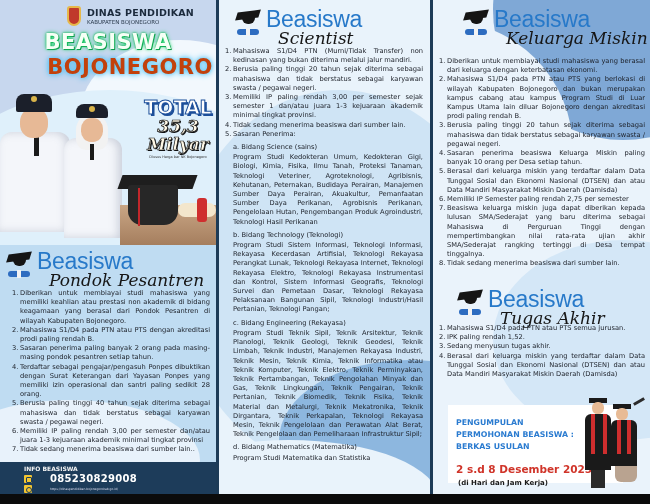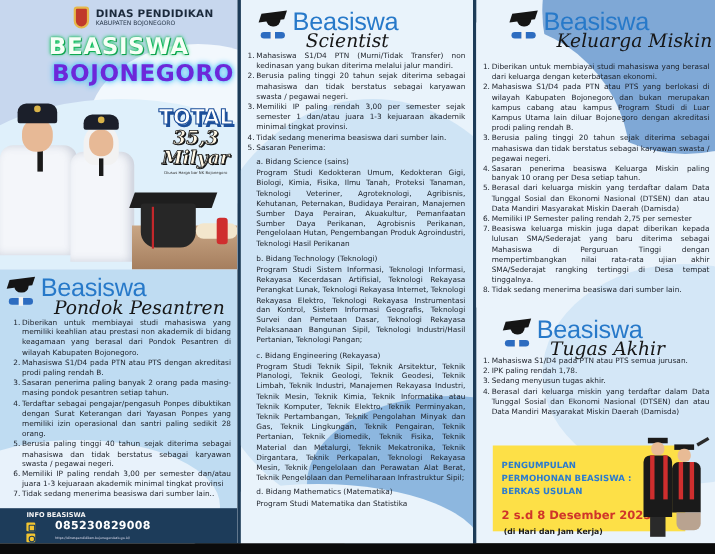--- a/index.html
+++ b/index.html
@@ -18,21 +18,21 @@
   
   .p1-top { position: absolute; left: 0; top: 0; width: 216px; height: 245px; background: #c7d7ee; overflow: hidden; }
   .p1-top .bgwave { position: absolute; left: -60px; top: 90px; width: 340px; height: 200px; background: #dff0fb; border-radius: 50%; }
   .p1-top .bgwave2 { position: absolute; left: 80px; top: 40px; width: 200px; height: 150px; background: #f2f8fd; border-radius: 50%; }
   .logo-row { position: absolute; left: 48px; top: 6px; display: flex; align-items: center; gap: 6px; margin-left: 19px; }
   .logo-shield { width: 14px; height: 20px; background: #c0392b; border-radius: 3px 3px 7px 7px; border: 2px solid #e6b84a; }
   .dinas-title { font-weight: bold; font-size: 9.5px; color: #1b2a3c; letter-spacing: 0.2px; }
   .dinas-sub { font-size: 5.5px; color: #2a3a4c; margin-top: 1px; }
   .big-title1 { position: absolute; left: 0; width: 216px; top: 30px; text-align: center; font-family: "DejaVu Sans", sans-serif; font-weight: bold; font-size: 21px; color: #f6fff6; letter-spacing: 0.5px;
     text-shadow: 0 0 4px #1bd66b, 0 0 2px #0b8f43, 1px 1px 0 #0b8f43; }
-  .big-title2 { position: absolute; left: 0; width: 260px; top: 55px; text-align: center; font-weight: bold; font-size: 21px; color: #6d28d9; letter-spacing: 0.5px;
+  .big-title2 { position: absolute; left: 0; width: 260px; top: 55px; text-align: center; font-weight: bold; font-size: 21px; color: #c2410c; letter-spacing: 0.5px;
     text-shadow: 0 0 3px #6fd2ff, 0 0 6px #1fb1f2; }
 
   .total-box { position: absolute; left: 140px; top: 97px; width: 76px; text-align: center; }
   .total-word { font-weight: bold; font-size: 19px; color: #fff; -webkit-text-stroke: 1px #1d4f9a; text-shadow: 2px 2px 0 #1d4f9a; line-height: 20px; }
   .total-num { font-family: "DejaVu Serif", serif; font-style: italic; font-weight: bold; font-size: 17px; color: #fff8e6; -webkit-text-stroke: 0.7px #111; text-shadow: 1px 1px 0 #111; line-height: 18px; }
   .total-unit { font-family: "DejaVu Serif", serif; font-style: italic; font-weight: bold; font-size: 17px; color: #fff8e6; -webkit-text-stroke: 0.7px #111; text-shadow: 1px 1px 0 #111; line-height: 18px; }
   .total-note { font-size: 3.5px; color: #333; margin-top: 2px; }
 
   
   .person { position: absolute; }
@@ -72,21 +72,21 @@
   .info { position: absolute; left: 0; top: 462px; width: 216px; height: 32px; background: #1d3c5a; padding-left: 24px; padding-top: 3px; }
   .info-label { font-size: 6px; color: #f4f4f4; font-weight: bold; }
   .info-row { display: flex; align-items: center; gap: 18px; margin-top: 1px; }
   .info-ico { width: 8px; height: 8px; background: #f2c531; border-radius: 1px; position: relative; }
   .info-ico.phone::after { content: ""; position: absolute; left: 2px; top: 2px; width: 4px; height: 4px; border: 1px solid #1d3c5a; border-radius: 1px; }
   .info-ico.globe::after { content: ""; position: absolute; left: 1.5px; top: 1.5px; width: 4px; height: 4px; border: 1px solid #1d3c5a; border-radius: 50%; }
   .info-phone { color: #fff; font-weight: bold; font-size: 10px; letter-spacing: 0.3px; }
   .info-url { color: #dde; font-size: 3px; }
 
   
-  .deadline { position: absolute; left: 448px; top: 405px; width: 175px; height: 78px; background: #fde047; }
+  .deadline { position: absolute; left: 448px; top: 405px; width: 175px; height: 78px; background: #ffffff; }
   .dl-text { position: absolute; left: 8px; top: 12px; font-weight: bold; font-size: 7.8px; line-height: 12px; color: #2a7bd0; }
   .dl-date { position: absolute; left: 8px; top: 58px; font-weight: bold; font-size: 10.5px; color: #d0352a; }
   .dl-note { position: absolute; left: 10px; top: 74px; font-weight: bold; font-size: 7px; color: #1a1a1a; }
   .graduates { position: absolute; left: 583px; top: 388px; width: 66px; height: 106px; }
 </style>
 </head>
 <body>
 
 <div class="panel" id="p1">
   <div class="p1-top">
@@ -262,21 +262,21 @@
     </div>
     <div>
       <div class="sec-title-a">Beasiswa</div>
       <div class="sec-title-b">Tugas Akhir</div>
     </div>
   </div>
 
   <div class="list" style="left:6px;top:324px;width:206px;">
     <ol>
       <li><span class="n">1.</span><span>Mahasiswa S1/D4 pada PTN atau PTS semua jurusan.</span></li>
-      <li><span class="n">2.</span><span>IPK paling rendah 1,78.</span></li>
+      <li><span class="n">2.</span><span>IPK paling rendah 1,52.</span></li>
       <li><span class="n">3.</span><span>Sedang menyusun tugas akhir.</span></li>
       <li><span class="n">4.</span><span>Berasal dari keluarga miskin yang terdaftar dalam Data Tunggal Sosial dan Ekonomi Nasional (DTSEN) dan atau Data Mandiri Masyarakat Miskin Daerah (Damisda)</span></li>
     </ol>
   </div>
 </div>
 
 <div class="deadline">
   <div class="dl-text">
     <div>PENGUMPULAN</div>
     <div>PERMOHONAN BEASISWA :</div>

